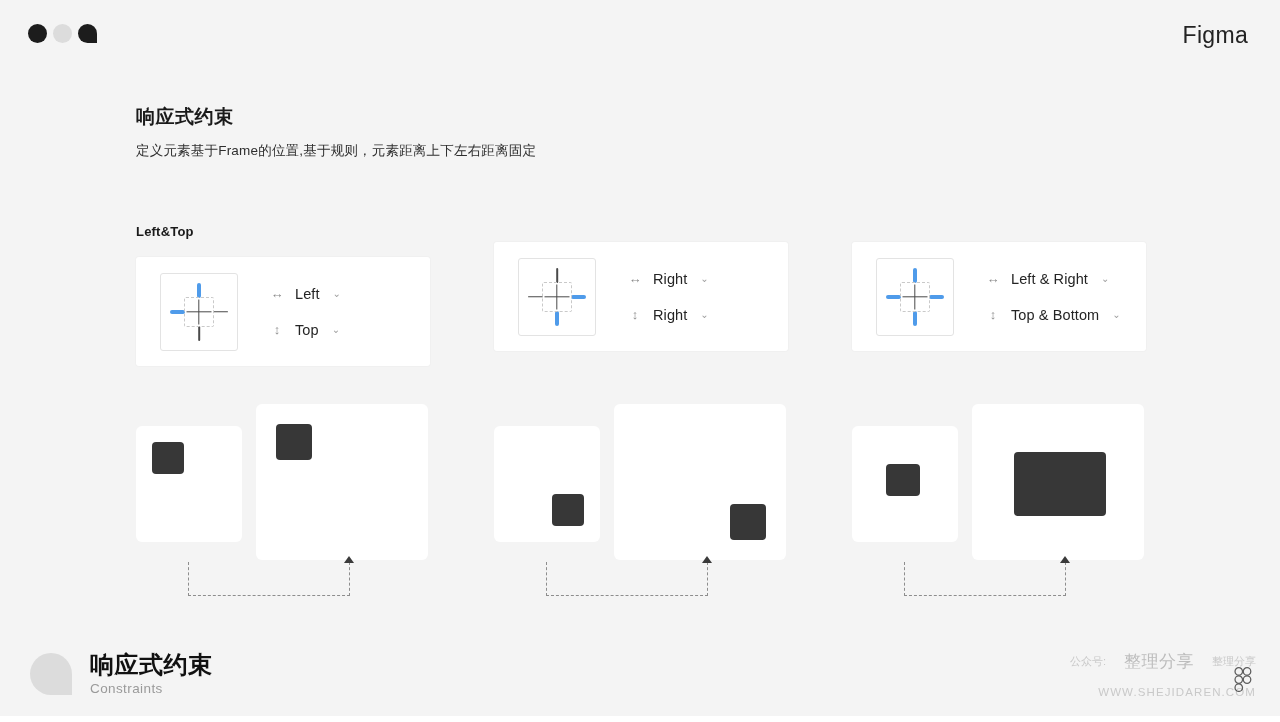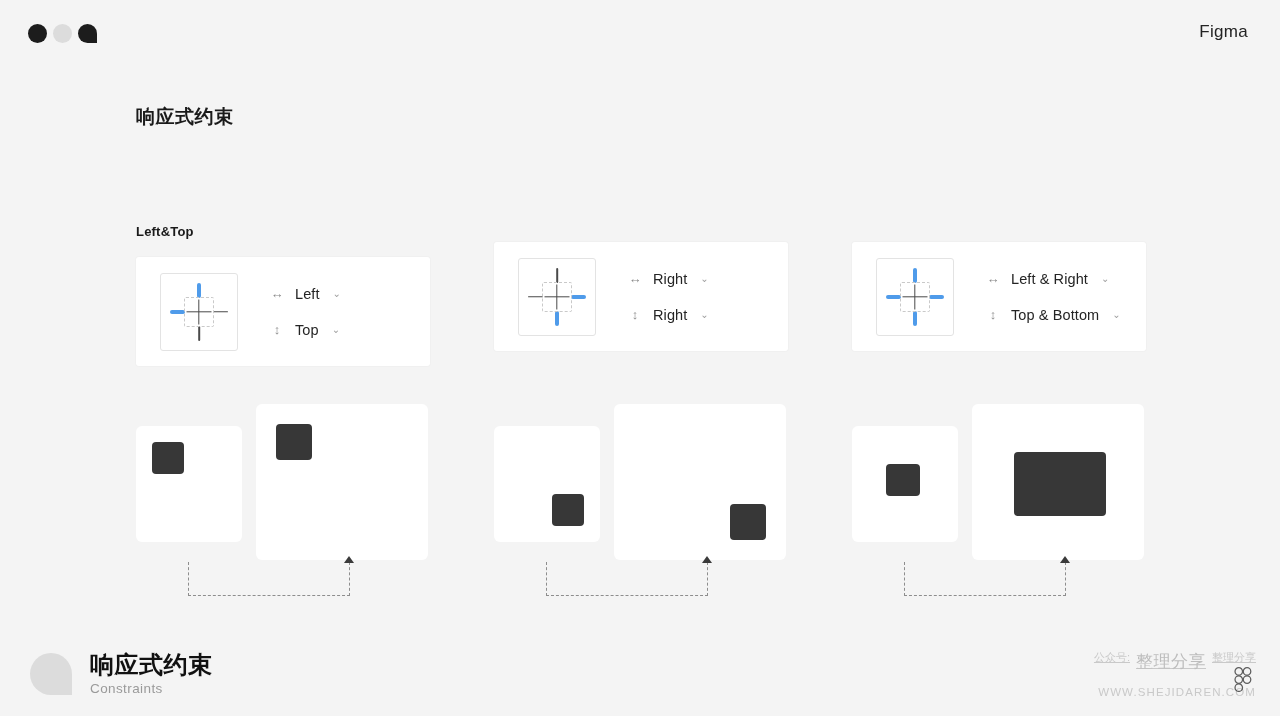--- a/index.html
+++ b/index.html
@@ -41,21 +41,21 @@
     align-items: center;
   }
   .dot { width: 19px; height: 19px; }
   .dot-a { background: #1c1c1c; border-radius: 50%; }
   .dot-b { background: #dcdcdc; border-radius: 50%; }
   .dot-c { background: #1c1c1c; border-radius: 50% 50% 0 50%; }
 
   .brand {
     position: absolute;
     right: 32px; top: 22px;
-    font-size: 17px;
+    font-size: 23px;
     letter-spacing: .3px;
     color: #232323;
   }
 
   
   .sec-head { position: absolute; left: 136px; top: 104px; }
   .sec-title {
     font-size: 19px;
     font-weight: bold;
     color: #1a1a1a;
@@ -251,24 +251,23 @@
   .watermark {
     position: absolute;
     right: 24px;
     bottom: 18px;
     text-align: right;
     color: #c9c9c9;
     user-select: none;
   }
   .wm-row {
     display: flex;
-    align-items: flex-start;
+    align-items: center;
     justify-content: flex-end;
-    gap: 6px;
-    text-decoration: underline;
+    gap: 18px;
   }
   .wm-pre { font-size: 11px; }
   .wm-main { font-size: 17px; letter-spacing: .5px; color: #bdbdbd; }
   .wm-post { font-size: 11px; }
   .wm-url { font-size: 11.5px; letter-spacing: 1.1px; margin-top: 13px; color: #c9c9c9; }
   .wm-logo {
     position: absolute;
     right: 28px;
     bottom: 24px;
     width: 18px; height: 25px;
@@ -291,20 +290,21 @@
     <div class="dots">
       <span class="dot dot-a"></span>
       <span class="dot dot-b"></span>
       <span class="dot dot-c"></span>
     </div>
     <div class="brand">Figma</div>
   </div>
 
   <div class="sec-head">
     <div class="sec-title">响应式约束</div>
+    <div class="sec-sub">定义元素基于Frame的位置,基于规则，元素距离上下左右距离固定</div>
   </div>
 
   <div class="cols">
 
     <div class="col col-0">
       <div class="col-label">Left&amp;Top</div>
       <div class="card">
         <div class="widget">
           <span class="arm arm-top on"></span>
           <span class="arm arm-bottom"></span>

